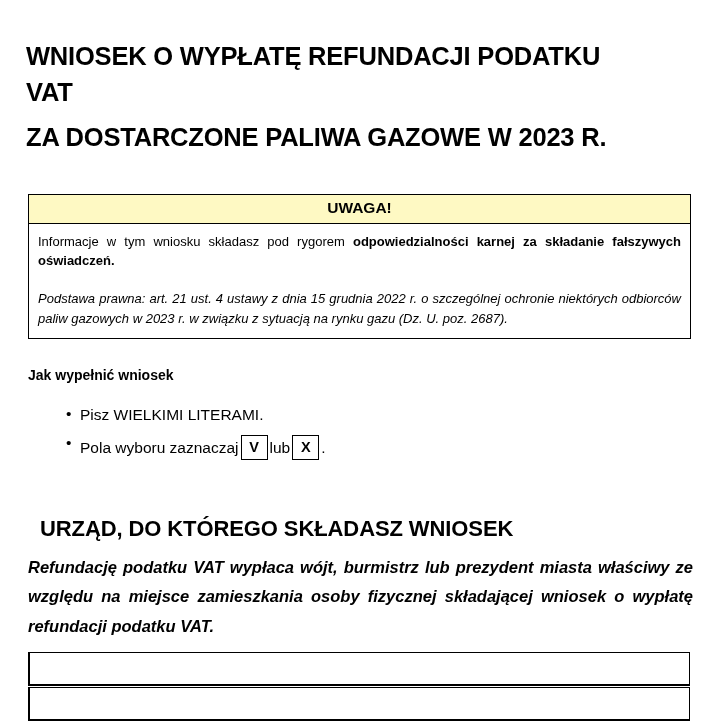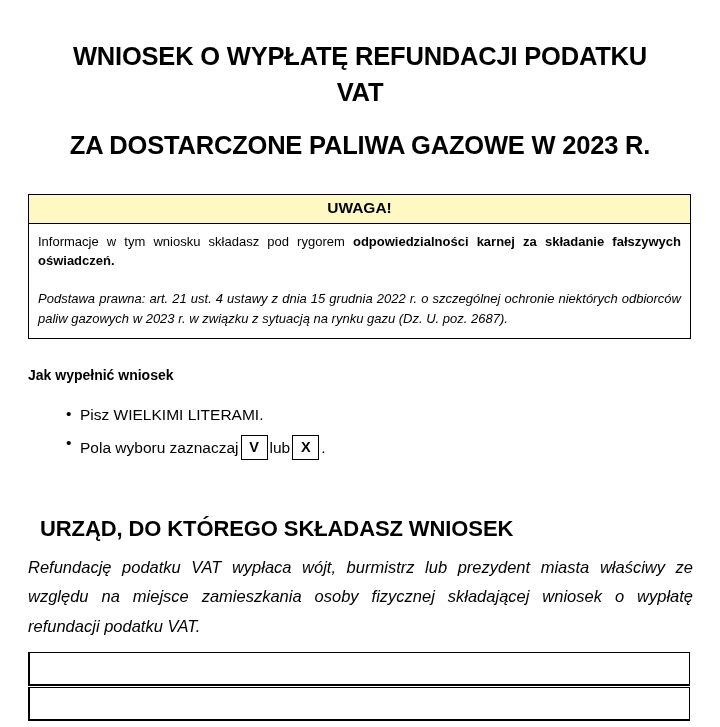--- a/index.html
+++ b/index.html
@@ -21,31 +21,30 @@
     width: 720px;
     height: 727px;
     box-sizing: border-box;
     padding: 0;
   }
 
   
   .doc-title {
     margin: 0;
     padding: 38px 26px 0 26px;
-    text-align: center;
     font-size: 25.5px;
     font-weight: bold;
     line-height: 1.42;
     letter-spacing: -0.2px;
   }
   .doc-title .tline {
     display: block;
   }
   .doc-title .tline-3 {
-    margin-top: 17px;
+    margin-top: 9px;
   }
 
   
   .notice-box {
     position: absolute;
     left: 28px;
     top: 194px;
     width: 663px;
     box-sizing: border-box;
     border: 1px solid #000000;
@@ -142,20 +141,21 @@
   .section-para {
     position: absolute;
     left: 28px;
     top: 553px;
     width: 665px;
     margin: 0;
     font-size: 16.5px;
     font-style: italic;
     line-height: 1.78;
     text-align: justify;
+    font-weight: bold;
   }
 
   
   .entry-field {
     position: absolute;
     left: 28px;
     width: 662px;
     box-sizing: border-box;
     border: 1px solid #000000;
     border-left-width: 2px;

